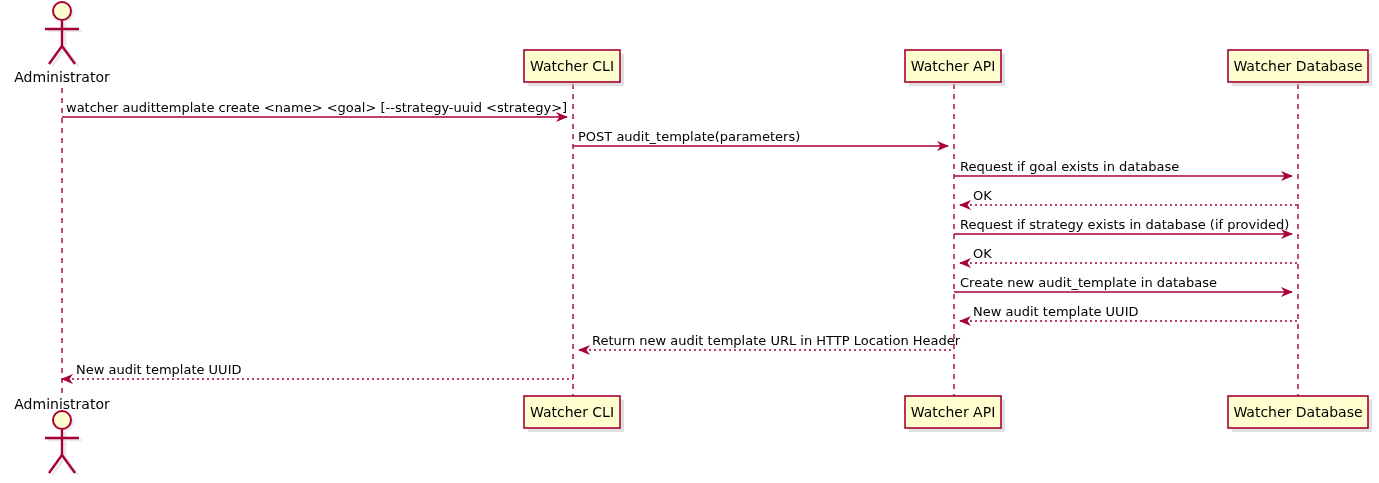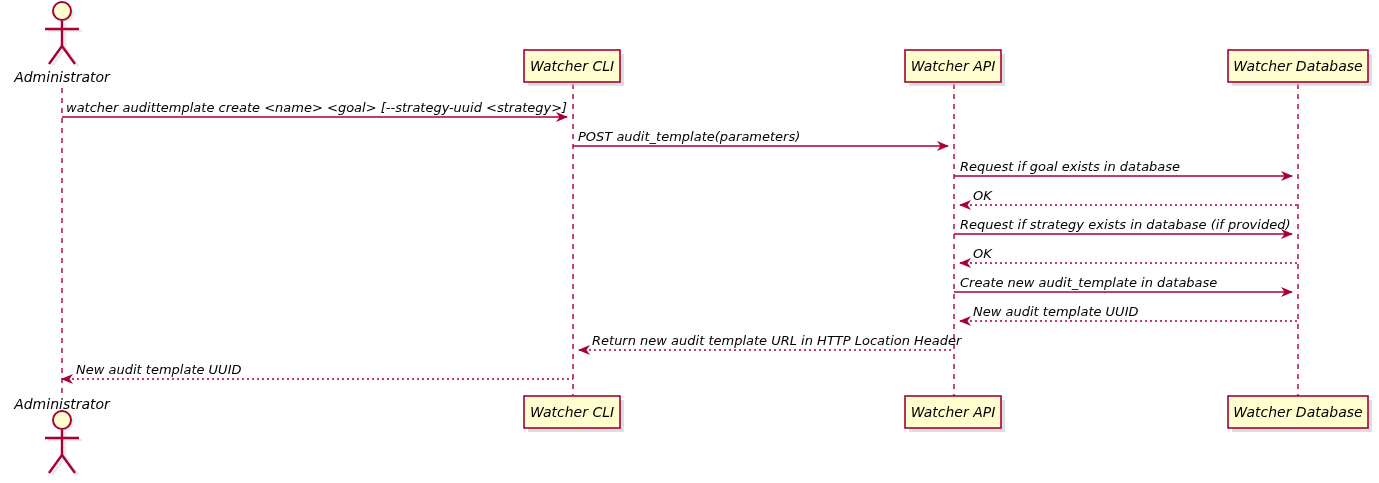--- a/index.html
+++ b/index.html
@@ -10,21 +10,20 @@
   body {
     width: 1379px;
     height: 483px;
     font-family: "DejaVu Sans", sans-serif;
     overflow: hidden;
   }
   #diagram {
     position: relative;
     width: 1379px;
     height: 483px;
-    font-style: italic;
   }
   #diagram svg {
     position: absolute;
     left: 0;
     top: 0;
   }
   .msg-label {
     font-family: "DejaVu Sans", sans-serif;
     font-size: 13px;
     fill: #000000;

